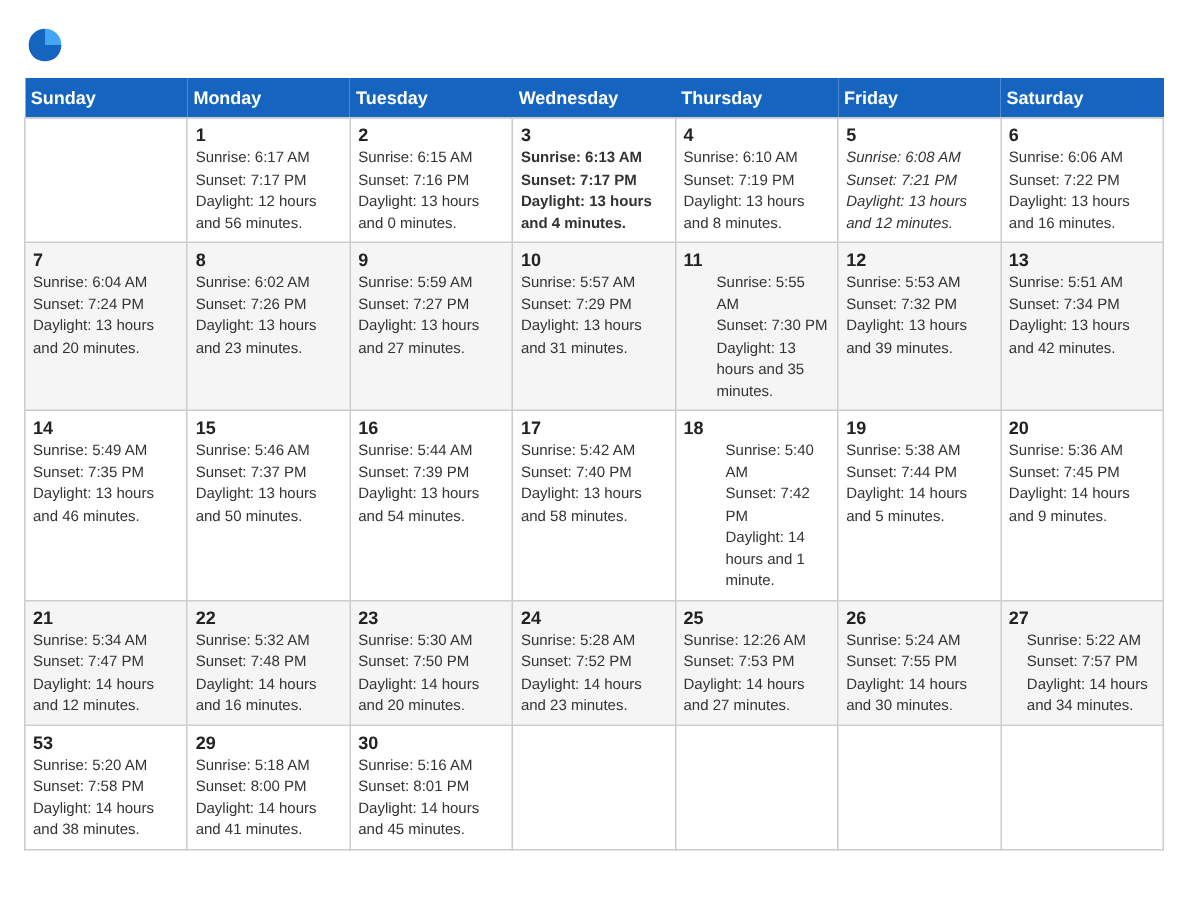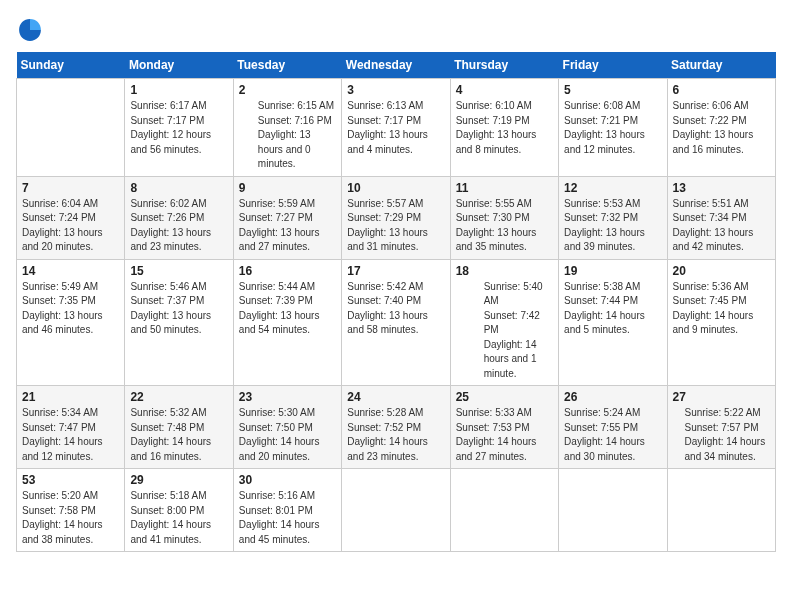--- a/index.html
+++ b/index.html
@@ -132,39 +132,39 @@
   <tr>
         <td class="empty-cell"></td>
         <td>
           <span class="day-num">1</span>
           <div class="day-info" style="white-space: pre-line;">Sunrise: 6:17 AM
 Sunset: 7:17 PM
 Daylight: 12 hours and 56 minutes.</div>
         </td>
         <td>
           <span class="day-num">2</span>
-          <div class="day-info" style="white-space: pre-line; margin-left: 19px;">Sunrise: 6:15 AM
+          <div class="day-info" style="white-space: pre-line;">Sunrise: 6:15 AM
 Sunset: 7:16 PM
 Daylight: 13 hours and 0 minutes.</div>
         </td>
         <td>
           <span class="day-num">3</span>
-          <div class="day-info" style="white-space: pre-line;">Sunrise: 6:13 AM
+          <div class="day-info" style="white-space: pre-line; font-weight: bold;">Sunrise: 6:13 AM
 Sunset: 7:17 PM
 Daylight: 13 hours and 4 minutes.</div>
         </td>
         <td>
           <span class="day-num">4</span>
           <div class="day-info" style="white-space: pre-line;">Sunrise: 6:10 AM
 Sunset: 7:19 PM
 Daylight: 13 hours and 8 minutes.</div>
         </td>
         <td>
           <span class="day-num">5</span>
-          <div class="day-info" style="white-space: pre-line;">Sunrise: 6:08 AM
+          <div class="day-info" style="white-space: pre-line; font-style: italic;">Sunrise: 6:08 AM
 Sunset: 7:21 PM
 Daylight: 13 hours and 12 minutes.</div>
         </td>
         <td>
           <span class="day-num">6</span>
           <div class="day-info" style="white-space: pre-line;">Sunrise: 6:06 AM
 Sunset: 7:22 PM
 Daylight: 13 hours and 16 minutes.</div>
         </td>
       </tr>
@@ -188,21 +188,21 @@
 Daylight: 13 hours and 27 minutes.</div>
         </td>
         <td>
           <span class="day-num">10</span>
           <div class="day-info" style="white-space: pre-line;">Sunrise: 5:57 AM
 Sunset: 7:29 PM
 Daylight: 13 hours and 31 minutes.</div>
         </td>
         <td>
           <span class="day-num">11</span>
-          <div class="day-info" style="white-space: pre-line;">Sunrise: 5:55 AM
+          <div class="day-info" style="white-space: pre-line; margin-left: 22px;">Sunrise: 5:55 AM
 Sunset: 7:30 PM
 Daylight: 13 hours and 35 minutes.</div>
         </td>
         <td>
           <span class="day-num">12</span>
           <div class="day-info" style="white-space: pre-line;">Sunrise: 5:53 AM
 Sunset: 7:32 PM
 Daylight: 13 hours and 39 minutes.</div>
         </td>
         <td>
@@ -276,21 +276,21 @@
 Daylight: 14 hours and 20 minutes.</div>
         </td>
         <td>
           <span class="day-num">24</span>
           <div class="day-info" style="white-space: pre-line;">Sunrise: 5:28 AM
 Sunset: 7:52 PM
 Daylight: 14 hours and 23 minutes.</div>
         </td>
         <td>
           <span class="day-num">25</span>
-          <div class="day-info" style="white-space: pre-line;">Sunrise: 5:33 AM
+          <div class="day-info" style="white-space: pre-line;">Sunrise: 12:26 AM
 Sunset: 7:53 PM
 Daylight: 14 hours and 27 minutes.</div>
         </td>
         <td>
           <span class="day-num">26</span>
           <div class="day-info" style="white-space: pre-line;">Sunrise: 5:24 AM
 Sunset: 7:55 PM
 Daylight: 14 hours and 30 minutes.</div>
         </td>
         <td>

